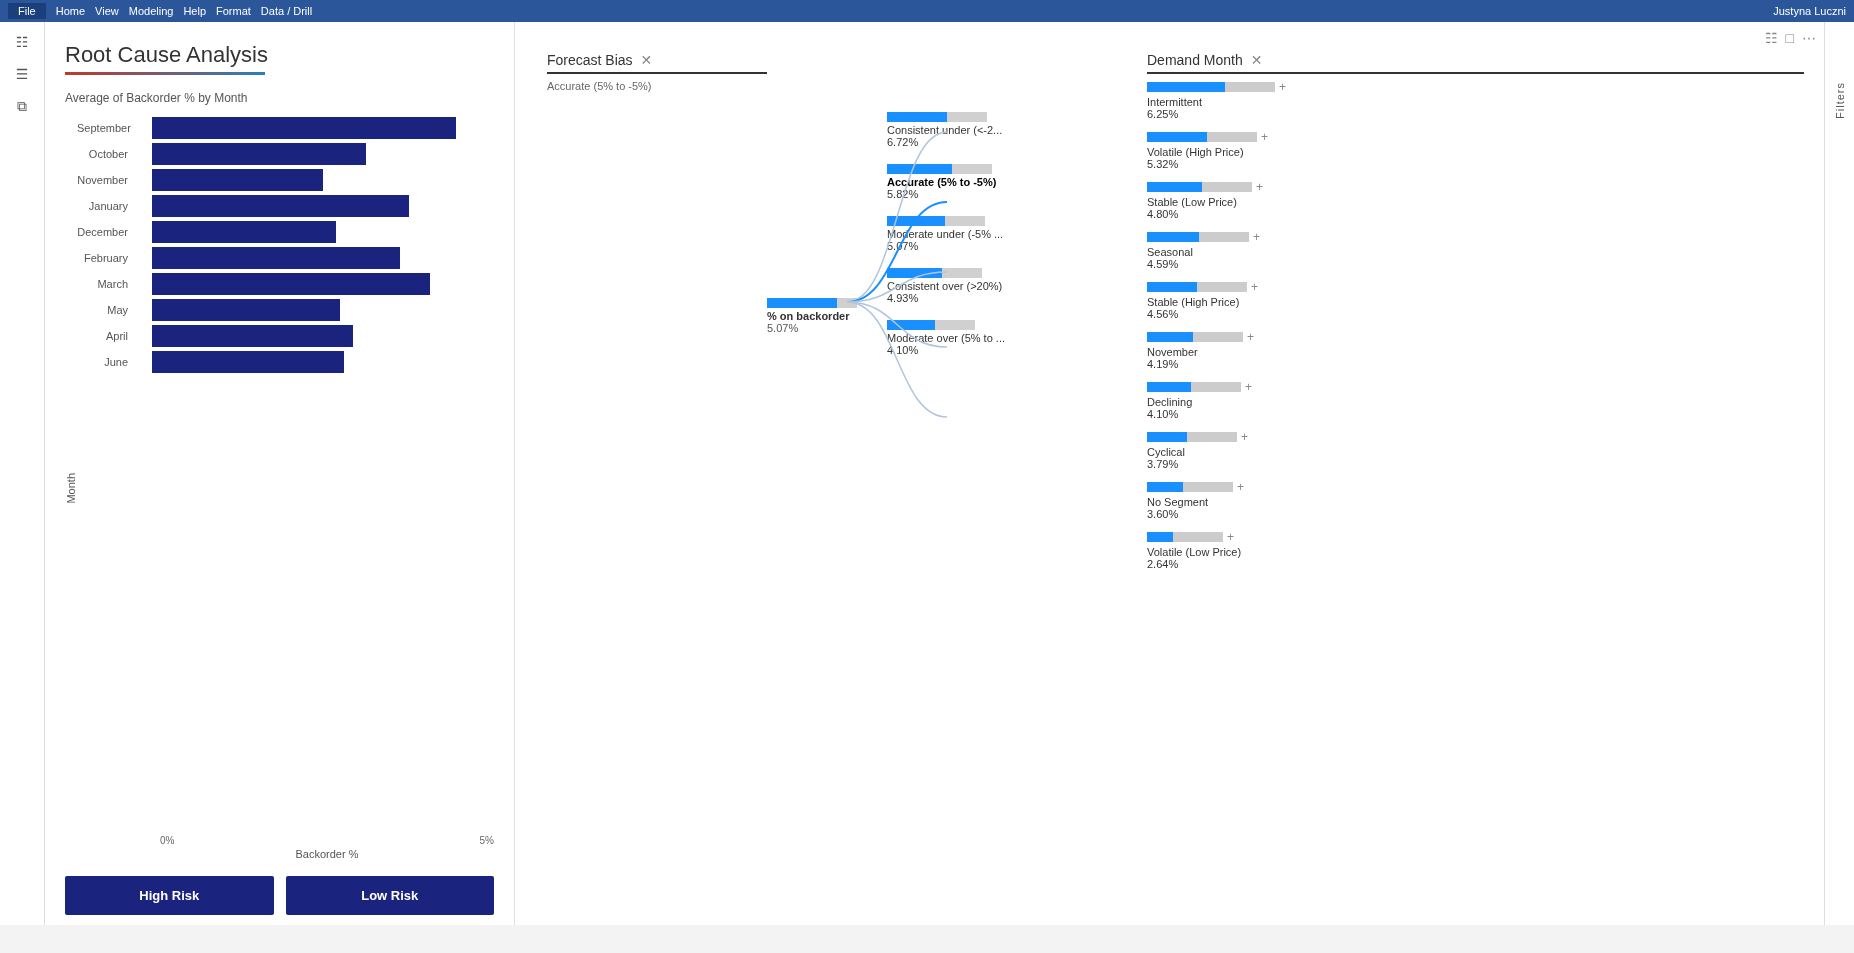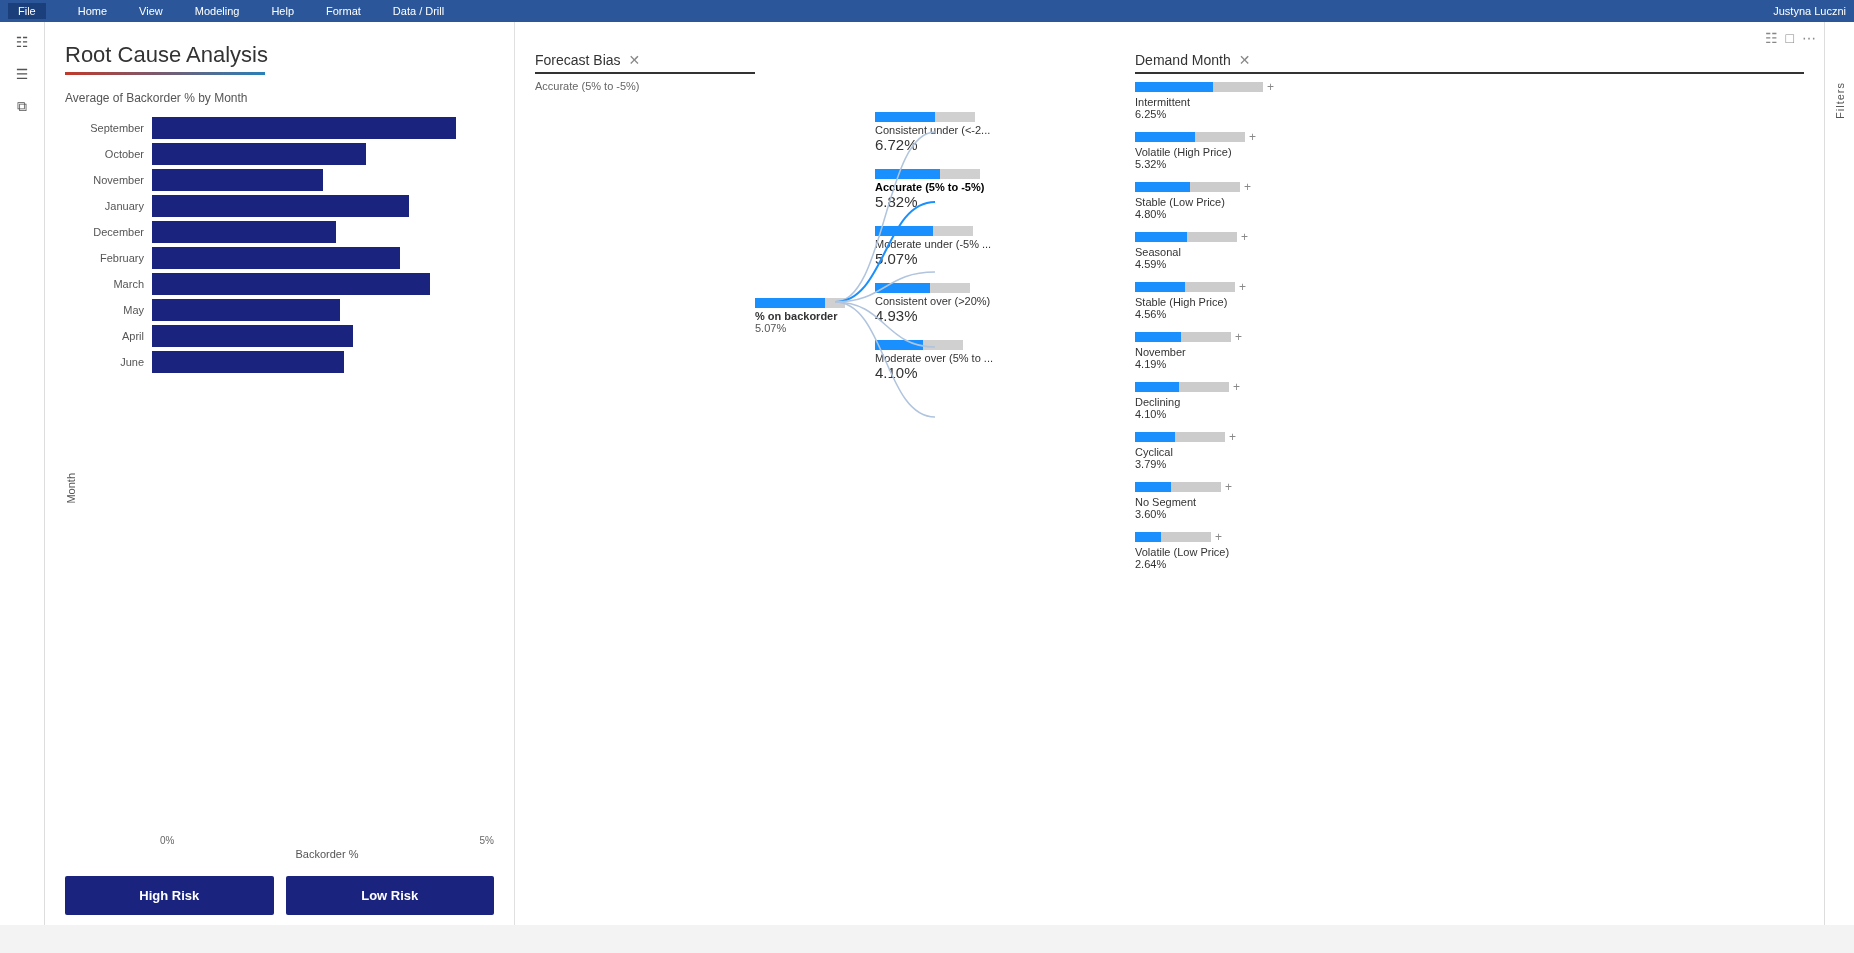--- a/index.html
+++ b/index.html
@@ -1,21 +1,21 @@
 <!DOCTYPE html>
 <html><head>
   <meta charset="utf-8">
   <style>
     * { box-sizing: border-box; margin: 0; padding: 0; }
     body { font-family: 'Segoe UI', Arial, sans-serif; background: #f3f3f3; font-size: 12px; color: #333; overflow: hidden; }
 
     .top-bar {
       display: flex; align-items: center; height: 22px;
       background: #2b579a; color: white; padding: 0 8px;
-      font-size: 11px; gap: 32px;
+      font-size: 11px; gap: 10px;
     }
     .top-bar .file-tab { background: #1a3f7a; padding: 2px 10px; }
     .top-bar span { cursor: pointer; }
 
     .main-container { display: flex; height: calc(953px - 50px); }
 
     .left-sidebar {
       width: 45px; background: white; border-right: 1px solid #ddd;
       display: flex; flex-direction: column; align-items: center; padding-top: 8px; gap: 8px;
     }
@@ -28,21 +28,21 @@
       border-right: 1px solid #e0e0e0; display: flex; flex-direction: column;
     }
 
     .panel-title { font-size: 22px; font-weight: 300; color: #333; margin-bottom: 4px; }
     .title-underline { height: 3px; background: linear-gradient(to right, #c0392b, #2980b9); width: 200px; margin-bottom: 16px; }
 
     .chart-title { font-size: 12px; color: #555; margin-bottom: 12px; }
 
     .bar-chart { flex: 1; display: flex; flex-direction: column; gap: 0; }
     .bar-row { display: flex; align-items: center; margin-bottom: 4px; }
-    .bar-label { width: 75px; text-align: right; font-size: 11px; color: #555; padding-right: 8px; white-space: nowrap; }
+    .bar-label { width: 75px; text-align: right; font-size: 11px; color: #555; padding-right: 24px; white-space: nowrap; }
     .bar-container { flex: 1; height: 22px; position: relative; }
     .bar-fill { height: 100%; background: #1a237e; }
 
     .buttons-row { display: flex; gap: 12px; margin-top: 16px; }
     .risk-button {
       flex: 1; padding: 12px 8px; color: white; background: #1a237e;
       border: none; cursor: pointer; font-size: 13px; font-weight: 600;
       border-radius: 2px;
     }
 
@@ -57,21 +57,21 @@
     .filter-bar-blue { height: 10px; background: #1a90ff; }
     .filter-bar-gray { height: 10px; background: #ccc; flex: 1; }
     .filter-plus { margin-left: 4px; color: #888; font-size: 12px; cursor: pointer; }
     .filter-item-label { font-size: 11px; color: #333; }
     .filter-item-value { font-size: 11px; color: #333; }
     .decomp-item { margin-bottom: 16px; }
     .decomp-bars { display: flex; align-items: center; margin-bottom: 2px; }
     .decomp-bar-blue { height: 10px; background: #1a90ff; }
     .decomp-bar-gray { height: 10px; background: #d0d0d0; flex: 1; }
     .decomp-label { font-size: 11px; color: #333; }
-    .decomp-value { font-size: 15px; color: #333; }
+    .decomp-value { font-size: 11px; color: #333; }
 
     .top-icons { position: absolute; top: 8px; right: 8px; display: flex; gap: 8px; color: #888; font-size: 14px; cursor: pointer; }
 
     .filters-sidebar {
       width: 30px; background: white; border-left: 1px solid #ddd;
       display: flex; flex-direction: column; align-items: center; padding-top: 60px;
       cursor: pointer;
     }
     .filters-text { writing-mode: vertical-rl; text-orientation: mixed; transform: rotate(180deg); font-size: 11px; color: #555; letter-spacing: 1px; }
   </style>
@@ -188,21 +188,21 @@
     </div>
 
     <div class="panel-right">
 
       <div class="top-icons">
         <span>☷</span>
         <span>□</span>
         <span>⋯</span>
       </div>
 
-      <div style="display:flex; gap:0; margin-top:10px;">
+      <div style="display:flex; gap:0; margin-top:10px;margin-left:12px;">
 
         <div style="width:220px; flex-shrink:0;">
           <div class="filter-header">
             <span class="filter-title">Forecast Bias</span>
             <span class="filter-close">✕</span>
           </div>
           <div class="filter-subtitle">Accurate (5% to -5%)</div>
 
           <div id="forecast-bias-items"></div>
         </div>

